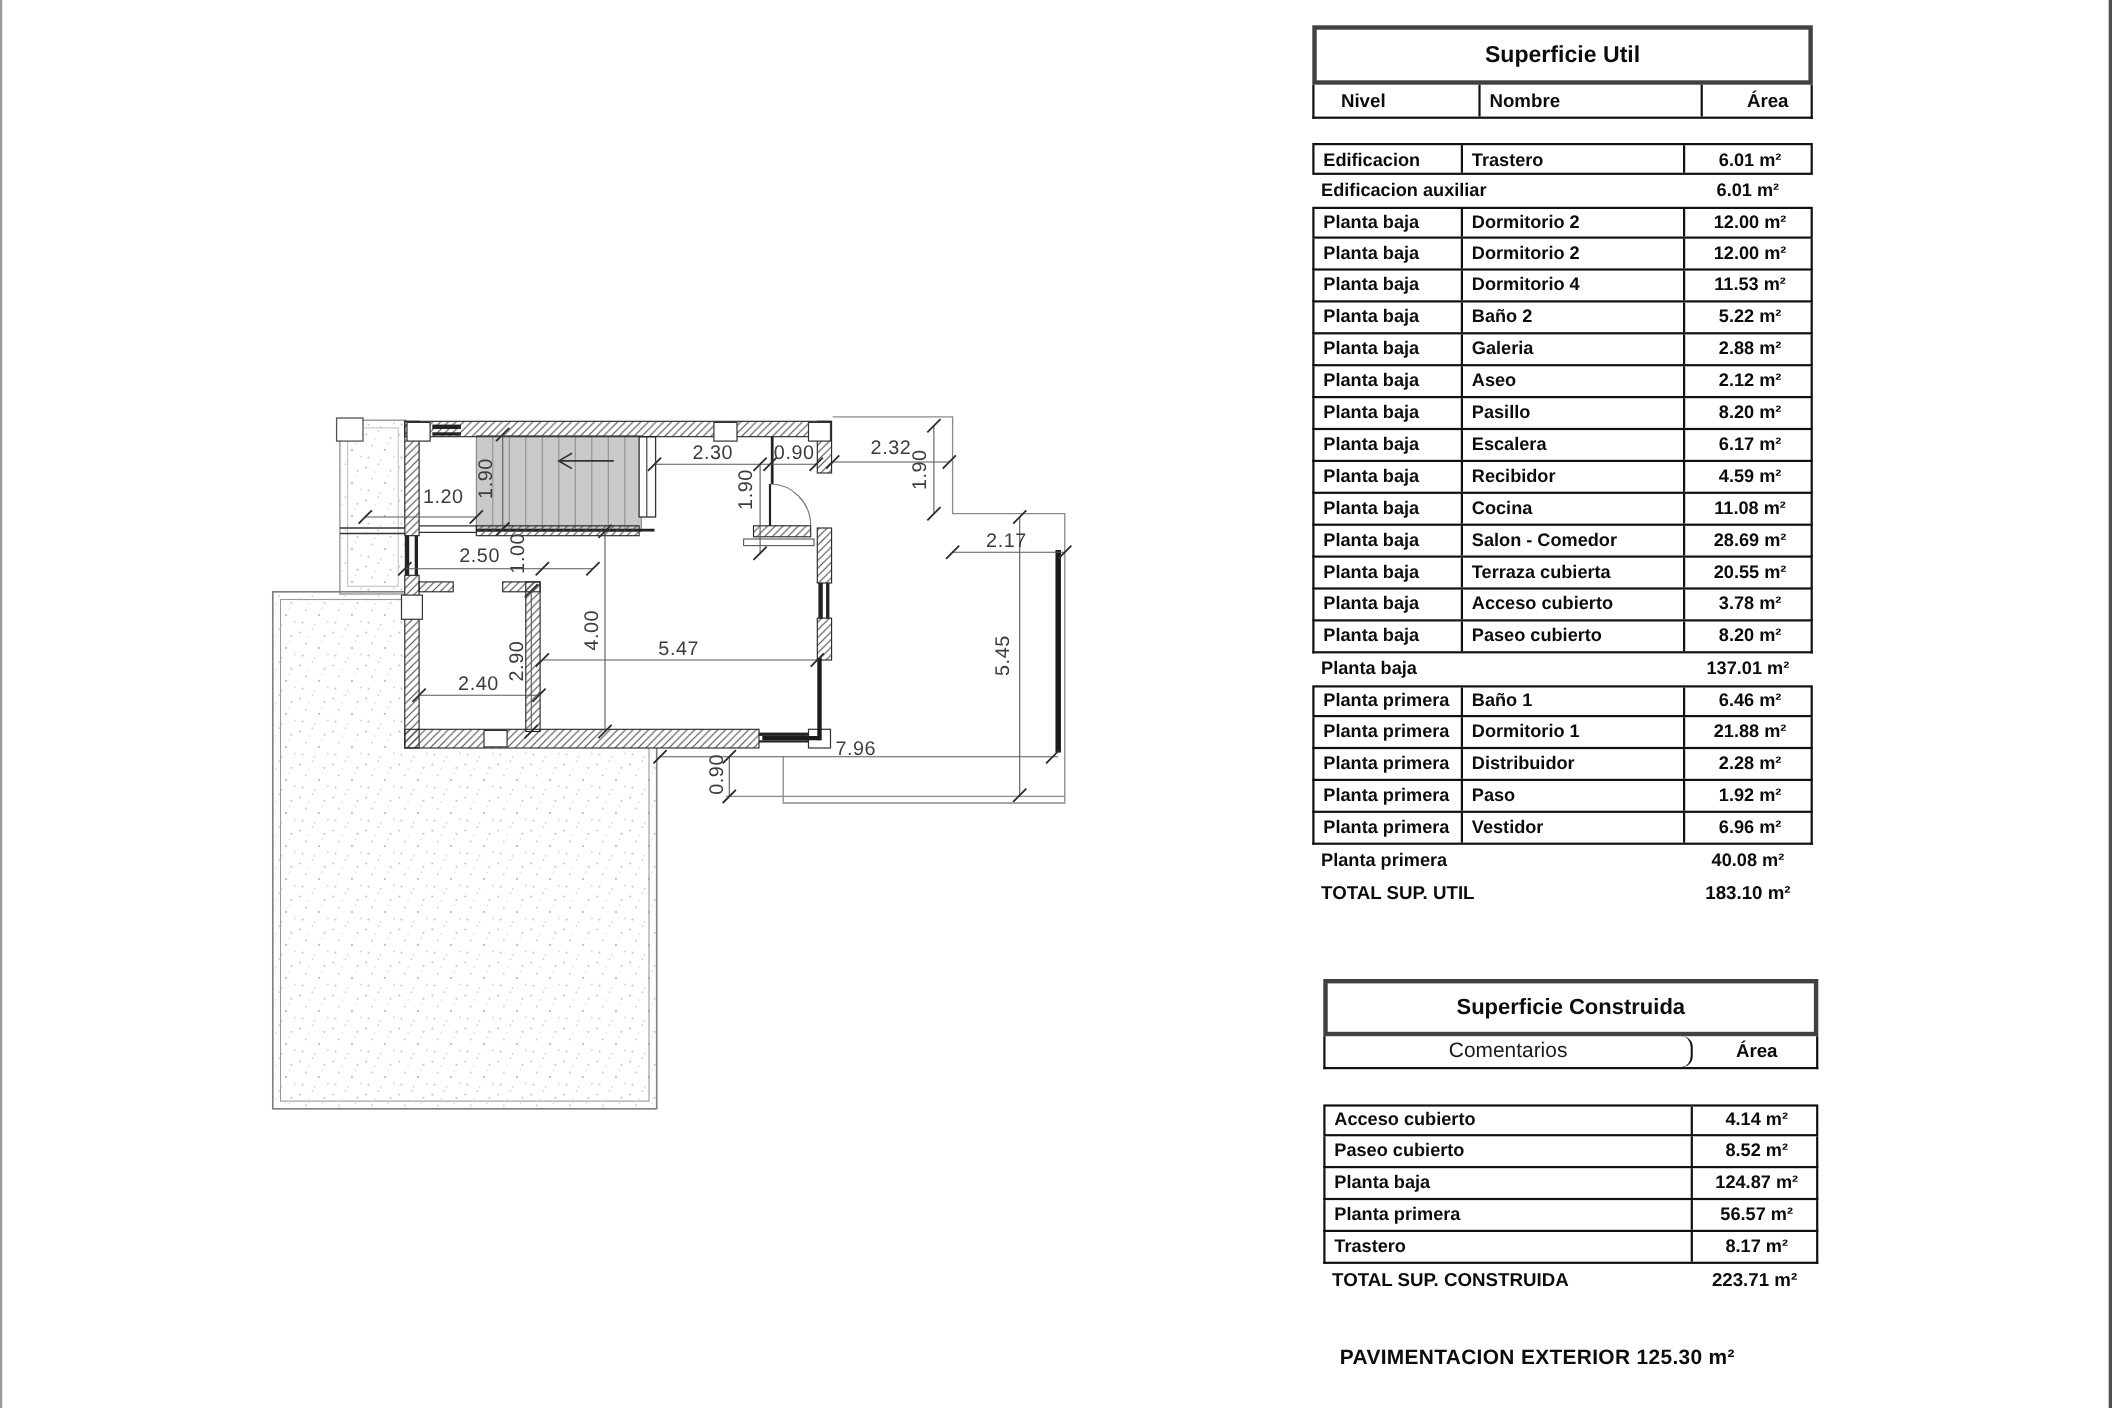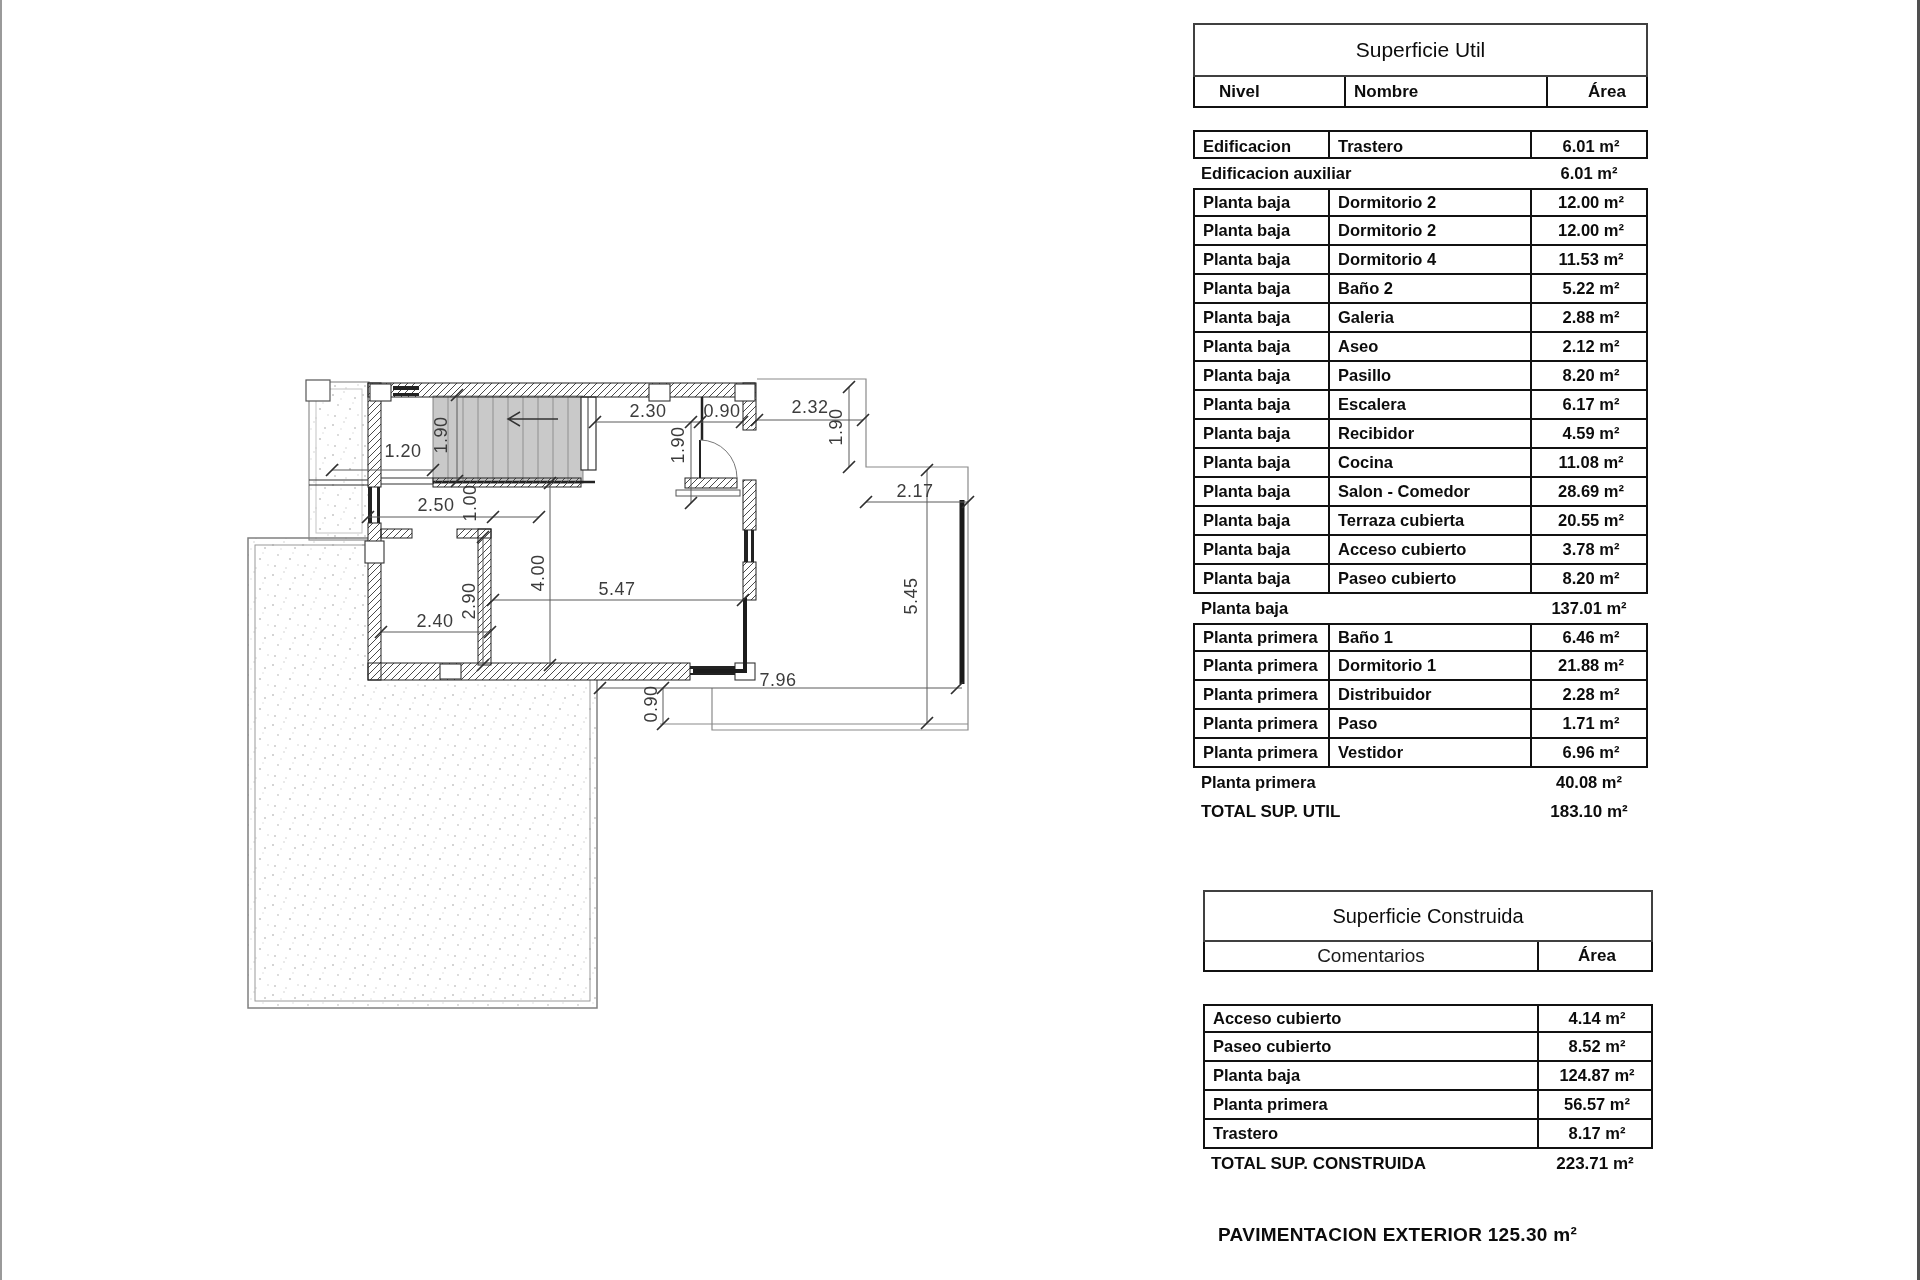--- a/index.html
+++ b/index.html
@@ -13,32 +13,32 @@
 
   
   #plan { position:absolute; left:0; top:0; }
   #plan text { font-family:"Liberation Sans", sans-serif; font-size:18px; fill:#3c3c3c; letter-spacing:.5px; }
 
   
   .tbl { position:absolute; }
   #t1 { left:1193px; top:23px; width:455px; }
   #t2 { left:1203px; top:890px; width:450px; }
 
-  .t-title { border:2px solid #404040; display:flex; align-items:center; justify-content:center;
-             font-weight:normal; }
+  .t-title { border:4px solid #404040; display:flex; align-items:center; justify-content:center;
+             font-weight:bold; }
   #t1 .t-title { height:54px; font-size:21px; }
   #t2 .t-title { height:52px; font-size:20px; }
 
   .t-head { display:grid; border:2px solid #111; border-top:none; }
   #t1 .t-head { grid-template-columns:135px 202px 118px; height:31px;padding-left:16px; }
   #t2 .t-head { grid-template-columns:334px 116px; height:30px; }
   .t-head > div { display:flex; align-items:center; font-weight:bold; font-size:17px; padding:0 8px; }
   .t-head > div.divr { border-right:2px solid #111; }
   .t-head > div.center { justify-content:center; padding:0; }
-  #t2 .t-head .comentarios { font-weight:normal; font-size:19px; color:#1a1a1a; justify-content:center; padding:0; }
+  #t2 .t-head .comentarios { font-weight:normal; font-size:19px; color:#1a1a1a; justify-content:center; padding:0;border-radius:10px; }
 
   .t-gap1 { height:22px; }
   .t-gap2 { height:32px; }
 
   .row { display:grid; font-weight:bold; font-size:16.5px; }
   #util-rows  .row { grid-template-columns:135px 202px 118px; height:29px; }
   #cons-rows  .row { grid-template-columns:334px 116px; height:29px; }
   .row.data { border:2px solid #111; border-top:none; }
   .row.data.first { border-top:2px solid #111; }
   .row > div { display:flex; align-items:center; padding:0 8px; overflow:hidden; }
@@ -306,21 +306,21 @@
           <div class="num">21.88 m²</div>
         </div>
         <div class="row data">
           <div class="divr">Planta primera</div>
           <div class="divr">Distribuidor</div>
           <div class="num">2.28 m²</div>
         </div>
         <div class="row data">
           <div class="divr">Planta primera</div>
           <div class="divr">Paso</div>
-          <div class="num">1.71 m²</div>
+          <div class="num">1.92 m²</div>
         </div>
         <div class="row data">
           <div class="divr">Planta primera</div>
           <div class="divr">Vestidor</div>
           <div class="num">6.96 m²</div>
         </div>
         <div class="row subtotal">
           <div class="span2">Planta primera</div>
           <div class="num">40.08 m²</div>
         </div>

